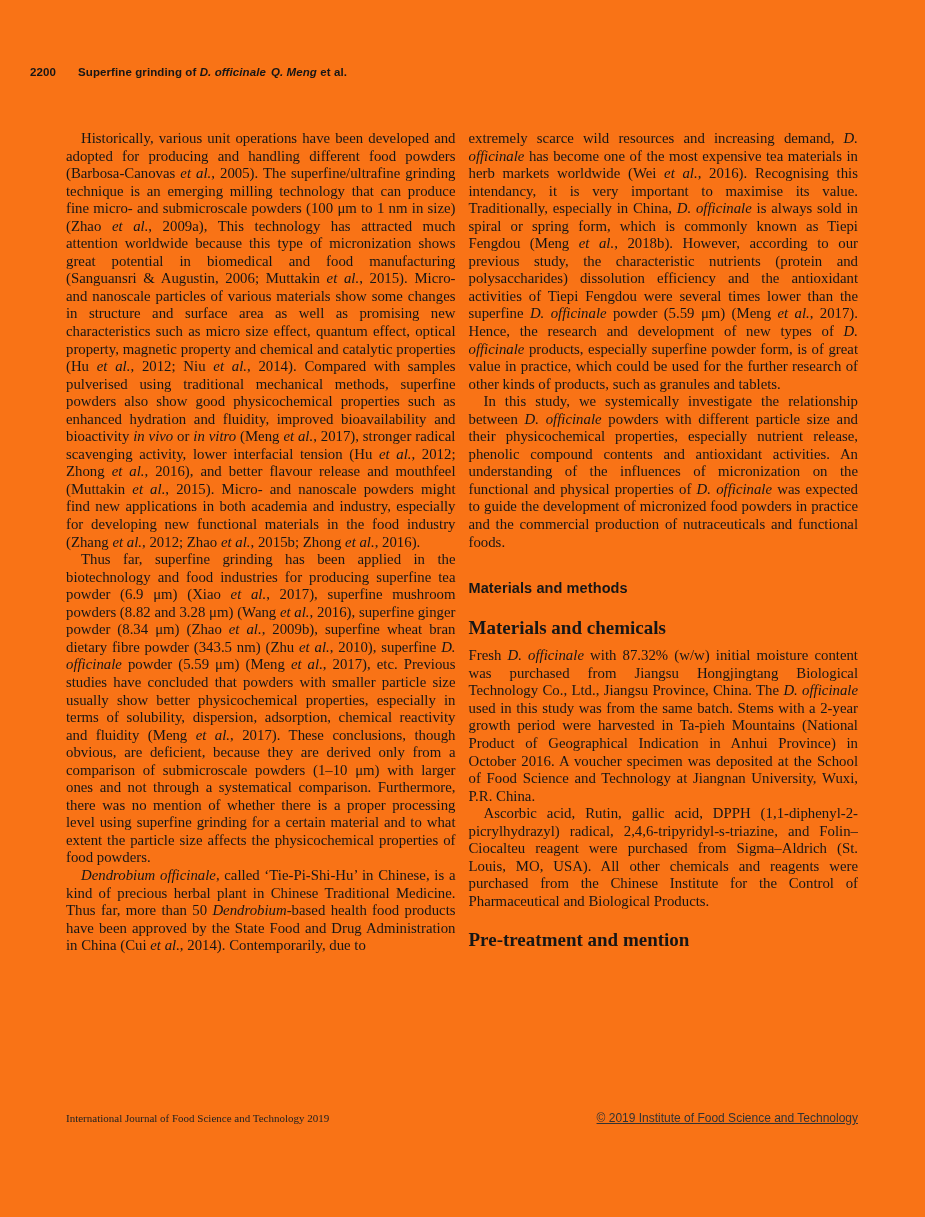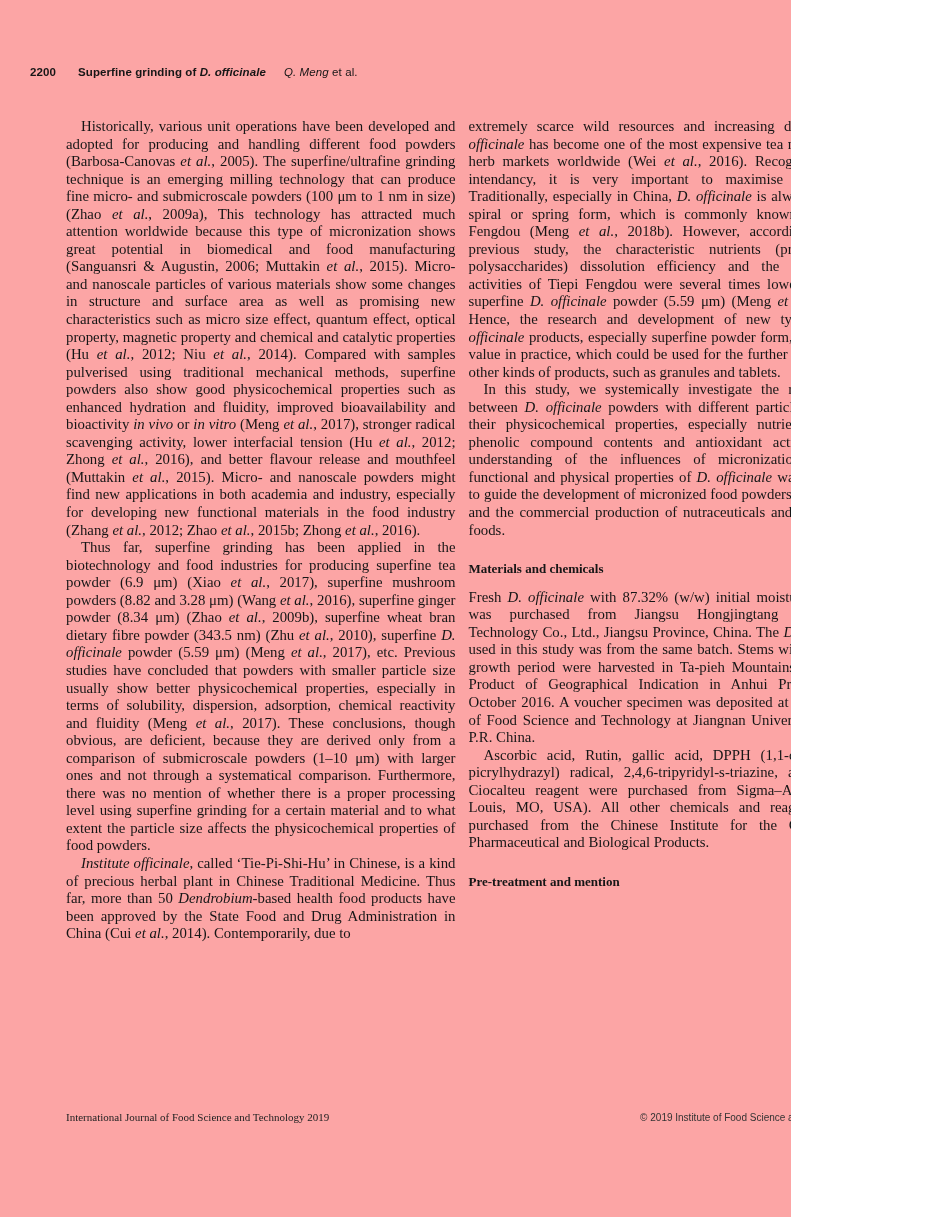--- a/index.html
+++ b/index.html
@@ -1,41 +1,41 @@
 <!DOCTYPE html>
 <html lang="en"><head>
 <meta charset="utf-8">
 <style>
   html, body { margin: 0; padding: 0; background: #ffffff; }
   .page {
     position: relative;
-    width: 791px;
+    width: 925px;
     height: 1217px;
-    background: #fca5a5;
+    background: #f97316;
     overflow: hidden;
     font-family: "Liberation Serif", serif;
     color: #161616;
   }
   .header {
     position: absolute;
     top: 66px;
     left: 30px;
     right: 67px;
     display: flex;
     align-items: baseline;
     font-family: "Liberation Sans", sans-serif;
     font-size: 11.5px;
     letter-spacing: 0.1px;
   }
   .page-number { font-weight: bold; margin-right: 22px; }
   .running-title { font-weight: bold; }
-  .running-authors { font-weight: normal; margin-left: 18px; }
+  .running-authors { font-weight: bold; margin-left: 5px; }
   .columns {
     position: absolute;
-    top: 118px;
+    top: 130px;
     left: 66px;
     width: 792px;
     display: flex;
     gap: 13px;
   }
   .col {
     width: 390px;
     font-size: 14.8px;
     line-height: 17.55px;
     text-align: justify;
@@ -45,65 +45,67 @@
   .section-heading {
     font-family: "Liberation Sans", sans-serif;
     font-size: 14.5px;
     font-weight: bold;
     text-align: left;
     margin: 29px 0 15px 0;
     letter-spacing: 0.1px;
   }
   .sub-heading {
     font-family: "Liberation Serif", serif;
-    font-size: 13px;
+    font-size: 19px;
     font-weight: bold;
     text-align: left;
     margin: 21px 0 11px 0;
   }
   .footer {
     position: absolute;
     top: 1111px;
     left: 66px;
     width: 792px;
     display: flex;
     justify-content: space-between;
     align-items: baseline;
   }
   .footer-left {
     font-family: "Liberation Serif", serif;
     font-size: 11px;
     color: #222222;
   }
   .footer-right {
     font-family: "Liberation Sans", sans-serif;
-    font-size: 10px;
+    font-size: 12px;
     color: #333333;
+    text-decoration: underline;
   }
 </style>
 </head>
 <body>
 
 <div class="page">
 
   <div class="header">
     <span class="page-number">2200</span>
     <span class="running-title">Superfine grinding of <i>D. officinale</i></span>
     <span class="running-authors"><i>Q. Meng</i> et al.</span>
   </div>
 
   <div class="columns">
     <div class="col" id="col-left">
         <p class="indent">Historically, various unit operations have been developed and adopted for producing and handling different food powders (Barbosa-Canovas <i>et al.</i>, 2005). The superfine/ultrafine grinding technique is an emerging milling technology that can produce fine micro- and submicroscale powders (100 μm to 1 nm in size) (Zhao <i>et al.</i>, 2009a), This technology has attracted much attention worldwide because this type of micronization shows great potential in biomedical and food manufacturing (Sanguansri &amp; Augustin, 2006; Muttakin <i>et al.</i>, 2015). Micro- and nanoscale particles of various materials show some changes in structure and surface area as well as promising new characteristics such as micro size effect, quantum effect, optical property, magnetic property and chemical and catalytic properties (Hu <i>et al.</i>, 2012; Niu <i>et al.</i>, 2014). Compared with samples pulverised using traditional mechanical methods, superfine powders also show good physicochemical properties such as enhanced hydration and fluidity, improved bioavailability and bioactivity <i>in vivo</i> or <i>in vitro</i> (Meng <i>et al.</i>, 2017), stronger radical scavenging activity, lower interfacial tension (Hu <i>et al.</i>, 2012; Zhong <i>et al.</i>, 2016), and better flavour release and mouthfeel (Muttakin <i>et al.</i>, 2015). Micro- and nanoscale powders might find new applications in both academia and industry, especially for developing new functional materials in the food industry (Zhang <i>et al.</i>, 2012; Zhao <i>et al.</i>, 2015b; Zhong <i>et al.</i>, 2016).</p>
         <p class="indent">Thus far, superfine grinding has been applied in the biotechnology and food industries for producing superfine tea powder (6.9 μm) (Xiao <i>et al.</i>, 2017), superfine mushroom powders (8.82 and 3.28 μm) (Wang <i>et al.</i>, 2016), superfine ginger powder (8.34 μm) (Zhao <i>et al.</i>, 2009b), superfine wheat bran dietary fibre powder (343.5 nm) (Zhu <i>et al.</i>, 2010), superfine <i>D. officinale</i> powder (5.59 μm) (Meng <i>et al.</i>, 2017), etc. Previous studies have concluded that powders with smaller particle size usually show better physicochemical properties, especially in terms of solubility, dispersion, adsorption, chemical reactivity and fluidity (Meng <i>et al.</i>, 2017). These conclusions, though obvious, are deficient, because they are derived only from a comparison of submicroscale powders (1–10 μm) with larger ones and not through a systematical comparison. Furthermore, there was no mention of whether there is a proper processing level using superfine grinding for a certain material and to what extent the particle size affects the physicochemical properties of food powders.</p>
-        <p class="indent"><i>Institute officinale</i>, called ‘Tie-Pi-Shi-Hu’ in Chinese, is a kind of precious herbal plant in Chinese Traditional Medicine. Thus far, more than 50 <i>Dendrobium</i>-based health food products have been approved by the State Food and Drug Administration in China (Cui <i>et al.</i>, 2014). Contemporarily, due to</p>
+        <p class="indent"><i>Dendrobium officinale</i>, called ‘Tie-Pi-Shi-Hu’ in Chinese, is a kind of precious herbal plant in Chinese Traditional Medicine. Thus far, more than 50 <i>Dendrobium</i>-based health food products have been approved by the State Food and Drug Administration in China (Cui <i>et al.</i>, 2014). Contemporarily, due to</p>
       </div>
     <div class="col" id="col-right">
         <p class="">extremely scarce wild resources and increasing demand, <i>D. officinale</i> has become one of the most expensive tea materials in herb markets worldwide (Wei <i>et al.</i>, 2016). Recognising this intendancy, it is very important to maximise its value. Traditionally, especially in China, <i>D. officinale</i> is always sold in spiral or spring form, which is commonly known as Tiepi Fengdou (Meng <i>et al.</i>, 2018b). However, according to our previous study, the characteristic nutrients (protein and polysaccharides) dissolution efficiency and the antioxidant activities of Tiepi Fengdou were several times lower than the superfine <i>D. officinale</i> powder (5.59 μm) (Meng <i>et al.</i>, 2017). Hence, the research and development of new types of <i>D. officinale</i> products, especially superfine powder form, is of great value in practice, which could be used for the further research of other kinds of products, such as granules and tablets.</p>
         <p class="indent">In this study, we systemically investigate the relationship between <i>D. officinale</i> powders with different particle size and their physicochemical properties, especially nutrient release, phenolic compound contents and antioxidant activities. An understanding of the influences of micronization on the functional and physical properties of <i>D. officinale</i> was expected to guide the development of micronized food powders in practice and the commercial production of nutraceuticals and functional foods.</p>
+        <div class="section-heading">Materials and methods</div>
         <div class="sub-heading">Materials and chemicals</div>
         <p class="">Fresh <i>D. officinale</i> with 87.32% (w/w) initial moisture content was purchased from Jiangsu Hongjingtang Biological Technology Co., Ltd., Jiangsu Province, China. The <i>D. officinale</i> used in this study was from the same batch. Stems with a 2-year growth period were harvested in Ta-pieh Mountains (National Product of Geographical Indication in Anhui Province) in October 2016. A voucher specimen was deposited at the School of Food Science and Technology at Jiangnan University, Wuxi, P.R. China.</p>
         <p class="indent">Ascorbic acid, Rutin, gallic acid, DPPH (1,1-diphenyl-2-picrylhydrazyl) radical, 2,4,6-tripyridyl-s-triazine, and Folin–Ciocalteu reagent were purchased from Sigma–Aldrich (St. Louis, MO, USA). All other chemicals and reagents were purchased from the Chinese Institute for the Control of Pharmaceutical and Biological Products.</p>
         <div class="sub-heading">Pre-treatment and mention</div>
       </div>
   </div>
 
   <div class="footer">
     <span class="footer-left">International Journal of Food Science and Technology 2019</span>
     <span class="footer-right">© 2019 Institute of Food Science and Technology</span>

